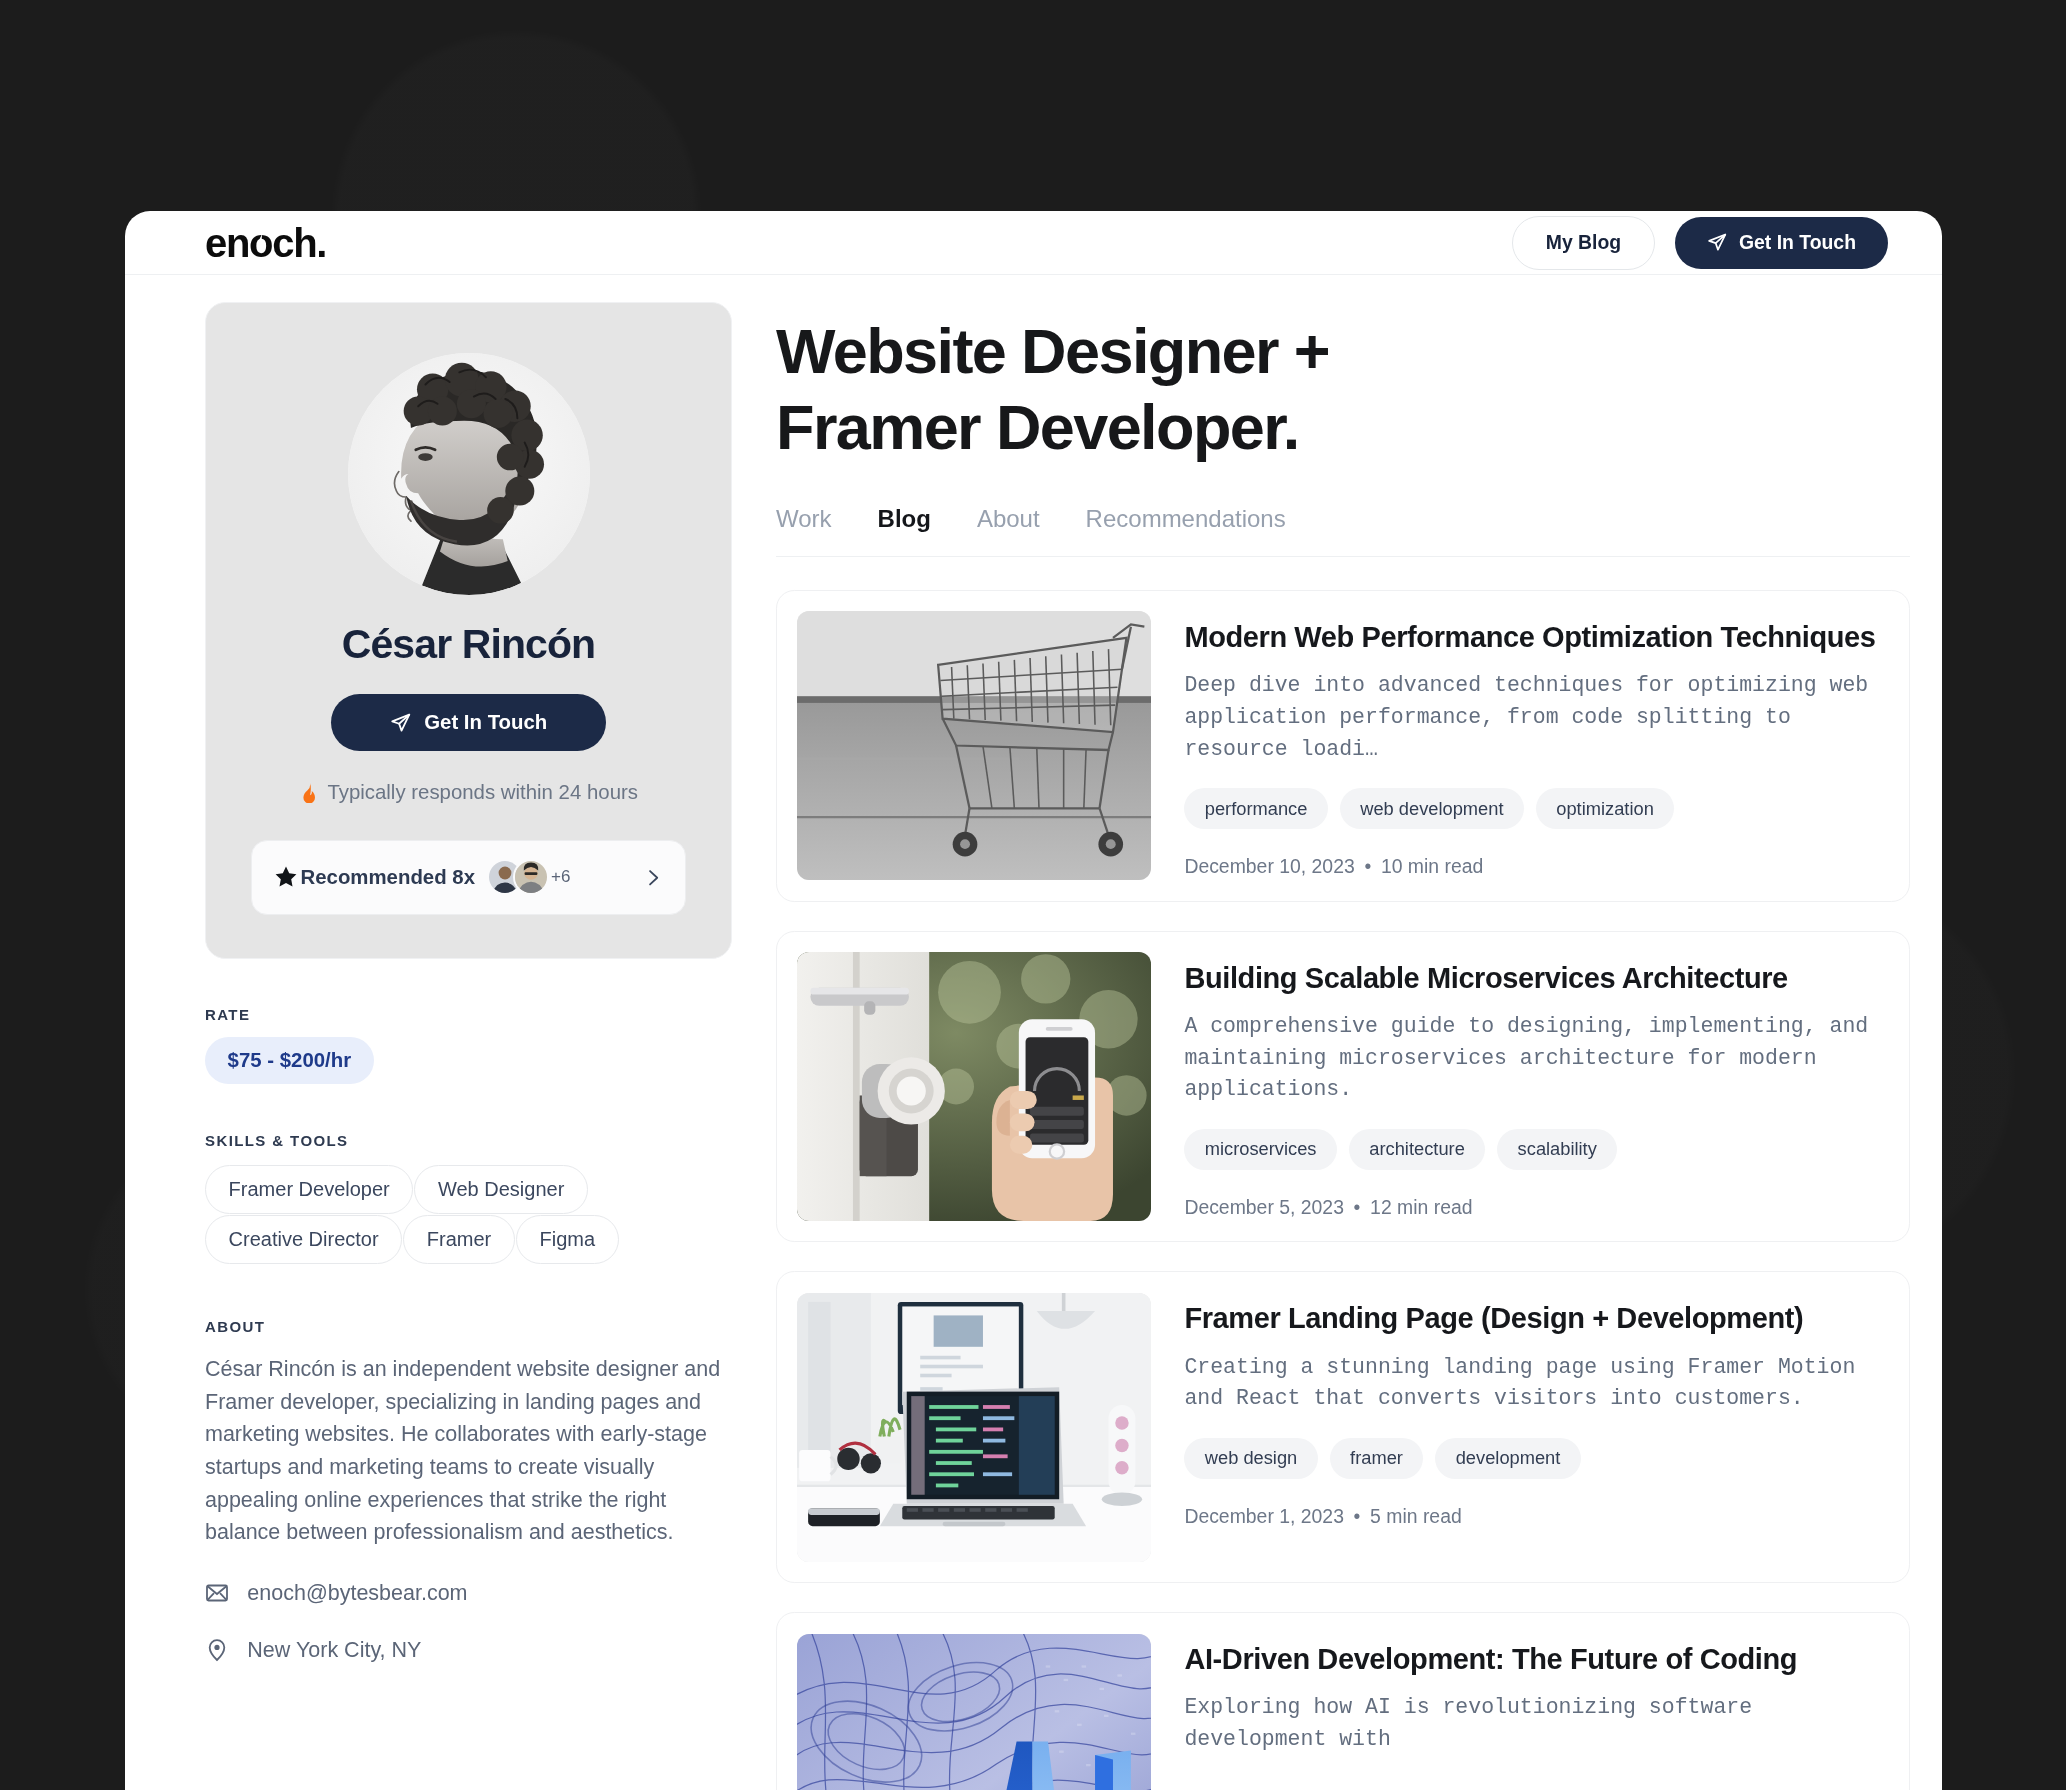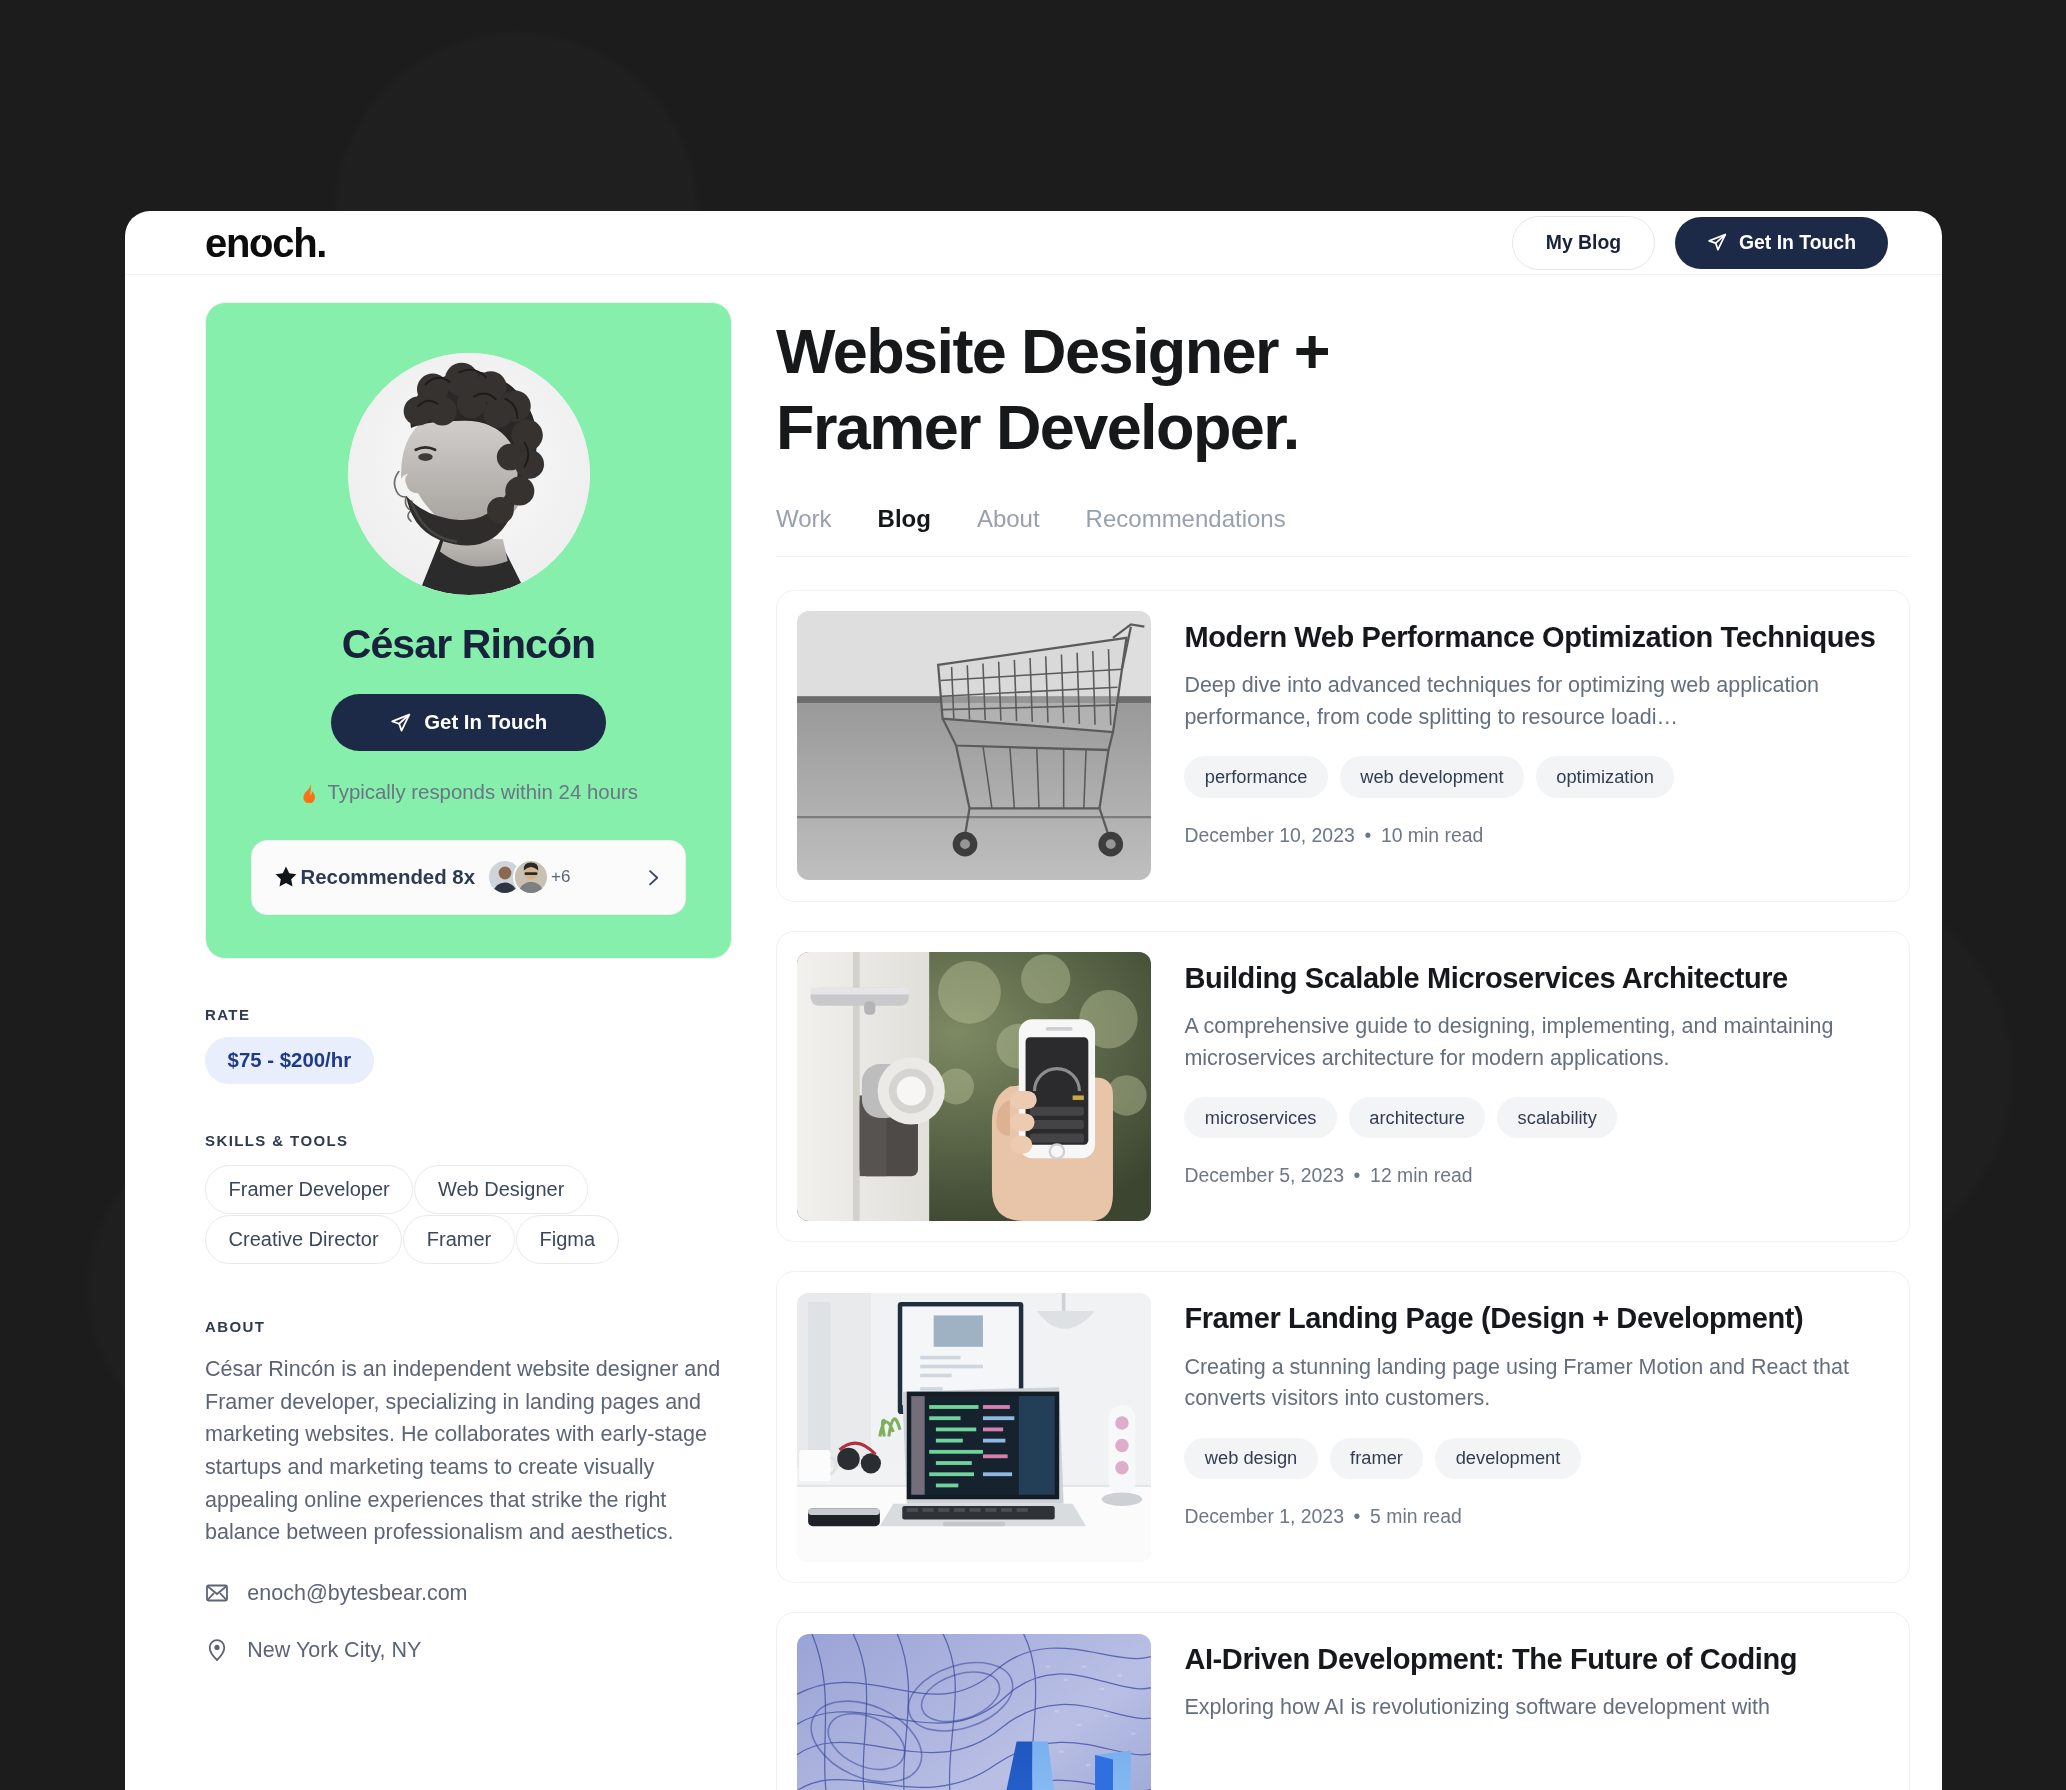--- a/index.html
+++ b/index.html
@@ -116,21 +116,21 @@
   .sidebar {
     flex: none;
     width: 527px;
   }
 
   .profile-card {
     border: 1.1px solid #f0f1f3;
     border-radius: 20.4px;
     padding: 50px 45px 43px;
     text-align: center;
-    background: #86efac;
+    background: #e5e5e5;
   }
 
   .avatar {
     width: 242px;
     height: 242px;
     margin: 0 auto 26px;
     border-radius: 50%;
     overflow: hidden;
     background: #f4f4f4;
     position: relative;
@@ -325,20 +325,21 @@
     font-weight: 700;
     color: #16181c;
     letter-spacing: -0.4px;
     line-height: 1.18;
   }
   .post-excerpt {
     margin-top: 16px;
     font-size: 21.5px;
     line-height: 1.48;
     color: #636e7f;
+    font-family: Liberation Mono, monospace;
   }
   .tag-row { margin-top: 22.6px; display: flex; gap: 12px; flex-wrap: wrap; }
   .tag {
     background: #f3f4f6;
     border-radius: 538px;
     padding: 9.7px 20.4px;
     font-size: 18.3px;
     color: #323d52;
     white-space: nowrap;
   }

